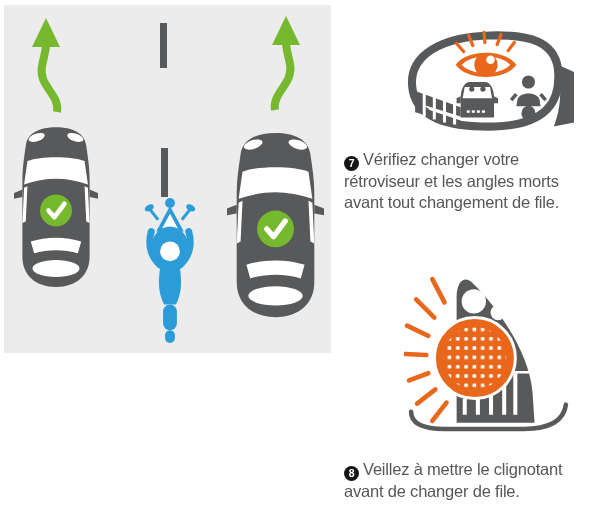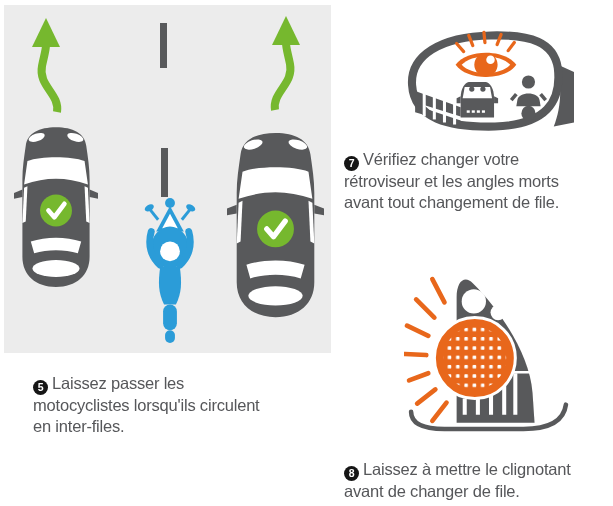--- a/index.html
+++ b/index.html
@@ -92,25 +92,20 @@
       <ellipse class="fBlue" cx="32" cy="50" rx="19" ry="21"></ellipse>
       <circle class="fWhite" cx="32" cy="54" r="10"></circle>
       <path class="sBlue" stroke-width="7" stroke-linecap="round" d="M13 34 C9 48 13 60 22 68"></path>
       <path class="sBlue" stroke-width="7" stroke-linecap="round" d="M51 34 C55 48 51 60 42 68"></path>
       <path class="fBlue" d="M22 70 C20 86 20 96 26 108 L38 108 C44 96 44 86 42 70 Z"></path>
       <rect class="fBlue" x="25" y="108" width="14" height="26" rx="7"></rect>
       <rect class="fBlue" x="27" y="134" width="10" height="13" rx="5"></rect>
     </svg>
   </div>
 
-  <div class="note abs" style="left:33px;top:373px;width:310px;">
-    <div class="line"><span class="badge">5</span><span>Laissez passer les</span></div>
-    <div class="line">motocyclistes lorsqu'ils circulent</div>
-    <div class="line">en inter-files.</div>
-  </div>
 
   <svg class="abs" style="left:406px;top:29px;" width="168" height="104" viewBox="0 0 166 102">
 
     <path class="fGray" d="M148 34 L166 42 L166 92 L146 96 C153 78 155 56 148 34 Z"></path>
 
     <path class="fWhite" d="M6 55 C4 26 34 7 84 6 C124 5 146 13 150 38 C154 72 138 94 88 96 C42 97 8 88 6 55 Z"></path>
     <path class="sGray" stroke-width="8" d="M6 55 C4 26 34 7 84 6 C124 5 146 13 150 38 C154 72 138 94 88 96 C42 97 8 88 6 55 Z"></path>
 
     <g>
       <path class="fGray" d="M9 61 L54 77 L54 86 L9 72 Z"></path>
@@ -193,17 +188,17 @@
       <line x1="31" y1="119" x2="13" y2="133"></line>
       <line x1="42" y1="132" x2="28" y2="150"></line>
     </g>
 
     <circle class="fOrange" cx="70" cy="88" r="40"></circle>
     <circle cx="70" cy="88" r="40" fill="none" stroke="#ffffff" stroke-width="3"></circle>
     <circle cx="70" cy="88" r="31" fill="url(#dotpat)"></circle>
   </svg>
 
   <div class="note abs" style="left:344px;top:459px;width:272px;">
-    <div class="line"><span class="badge">8</span><span>Laissez à mettre le clignotant</span></div>
+    <div class="line"><span class="badge">8</span><span>Veillez à mettre le clignotant</span></div>
     <div class="line">avant de changer de file.</div>
   </div>
 
 </div>
 
 </body></html>

